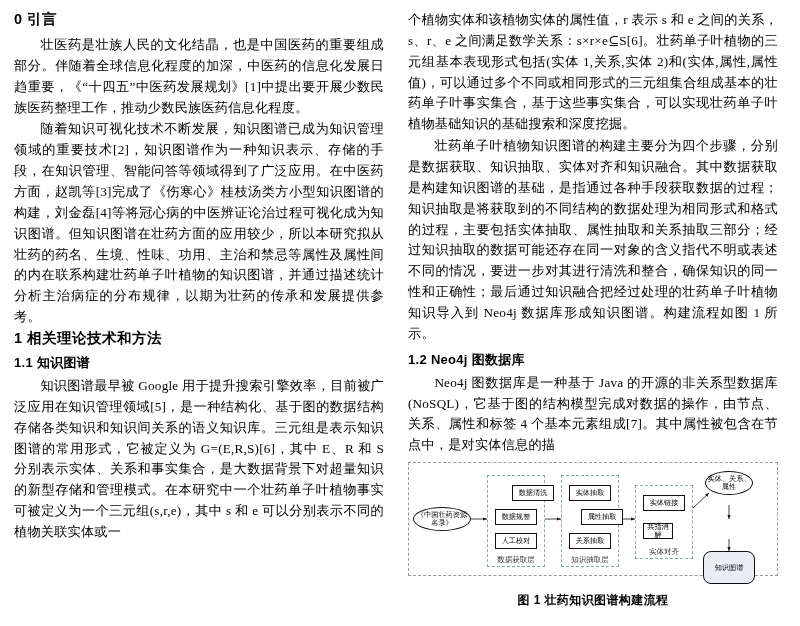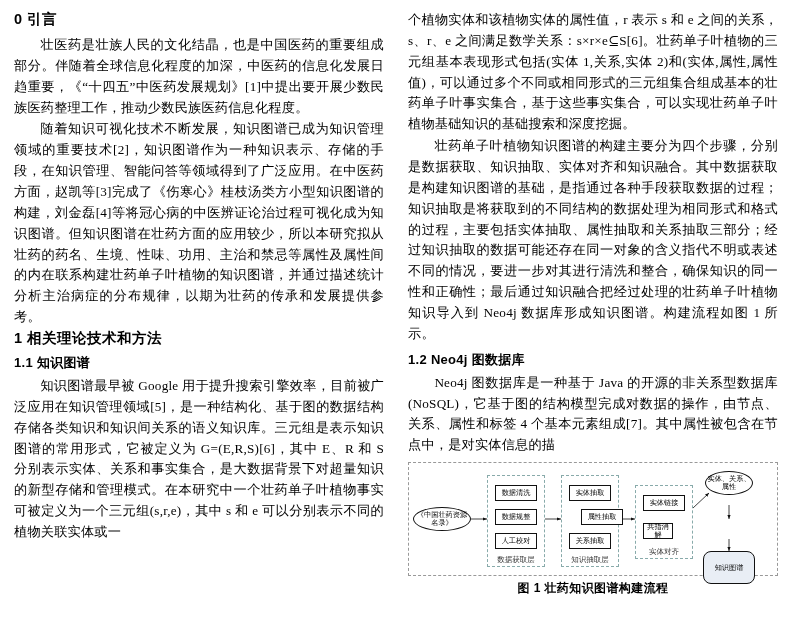--- a/index.html
+++ b/index.html
@@ -64,21 +64,21 @@
     position: relative;
     border: 1px dashed #999;
     height: 112px;
     background: #fff;
   }
   .fig-caption {
     text-align: center;
     font-family: "Liberation Sans", "DejaVu Sans", sans-serif;
     font-weight: bold;
     font-size: 12px;
-    margin-top: 4px;
+    margin-top: 16px;
     letter-spacing: 0.4px;
   }
   .dashbox {
     position: absolute;
     border: 1px dashed #8aa;
     box-sizing: border-box;
   }
   .dash-label {
     position: absolute;
     bottom: 1px;
@@ -161,21 +161,21 @@
           </div>
           <div class="dashbox" style="left:152px; top:12px; width:58px; height:92px;">
             <span class="dash-label">知识抽取层</span>
           </div>
           <div class="dashbox" style="left:226px; top:22px; width:58px; height:74px;">
             <span class="dash-label">实体对齐</span>
           </div>
 
           <div class="node ellipse" style="left:4px; top:44px; width:58px; height:24px;">《中国壮药资源名录》</div>
 
-          <div class="node" style="left:86px; top:22px; width:42px; height:16px;">数据清洗</div>
+          <div class="node" style="left:103px; top:22px; width:42px; height:16px;">数据清洗</div>
           <div class="node" style="left:86px; top:46px; width:42px; height:16px;">数据规整</div>
           <div class="node" style="left:86px; top:70px; width:42px; height:16px;">人工校对</div>
 
           <div class="node" style="left:160px; top:22px; width:42px; height:16px;">实体抽取</div>
           <div class="node" style="left:172px; top:46px; width:42px; height:16px;">属性抽取</div>
           <div class="node" style="left:160px; top:70px; width:42px; height:16px;">关系抽取</div>
 
           <div class="node" style="left:234px; top:32px; width:42px; height:16px;">实体链接</div>
           <div class="node" style="left:234px; top:60px; width:30px; height:16px;">共指消解</div>
 

